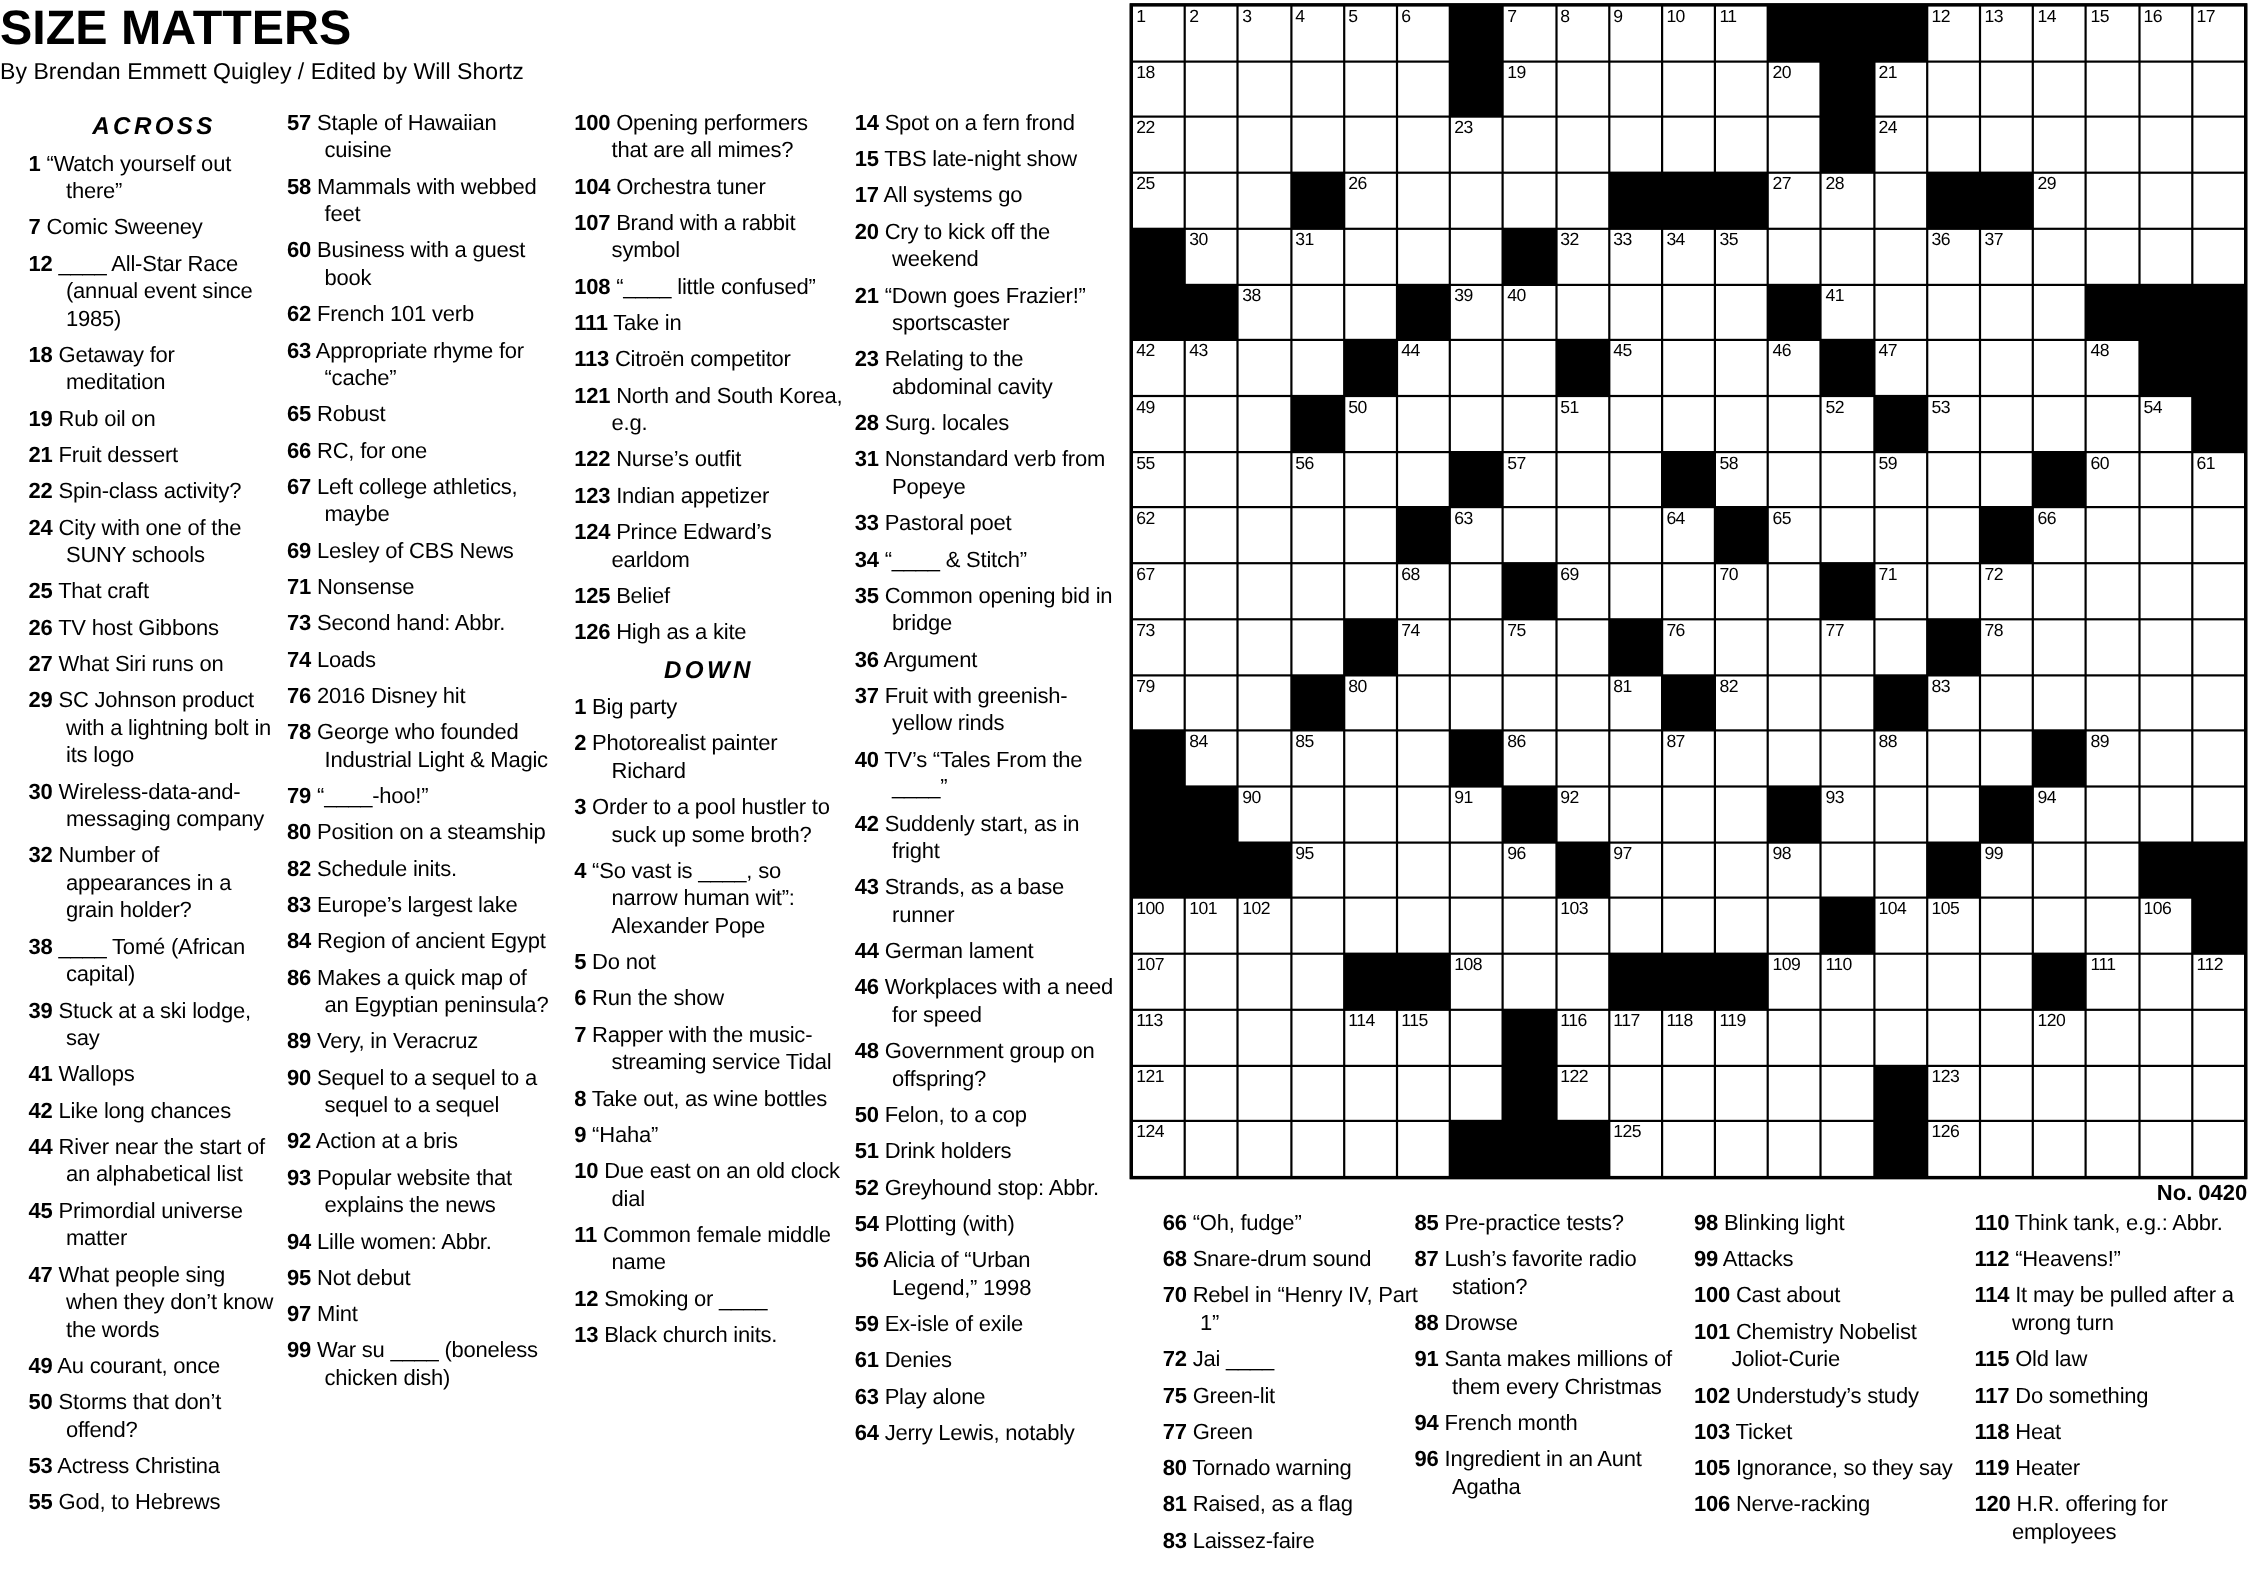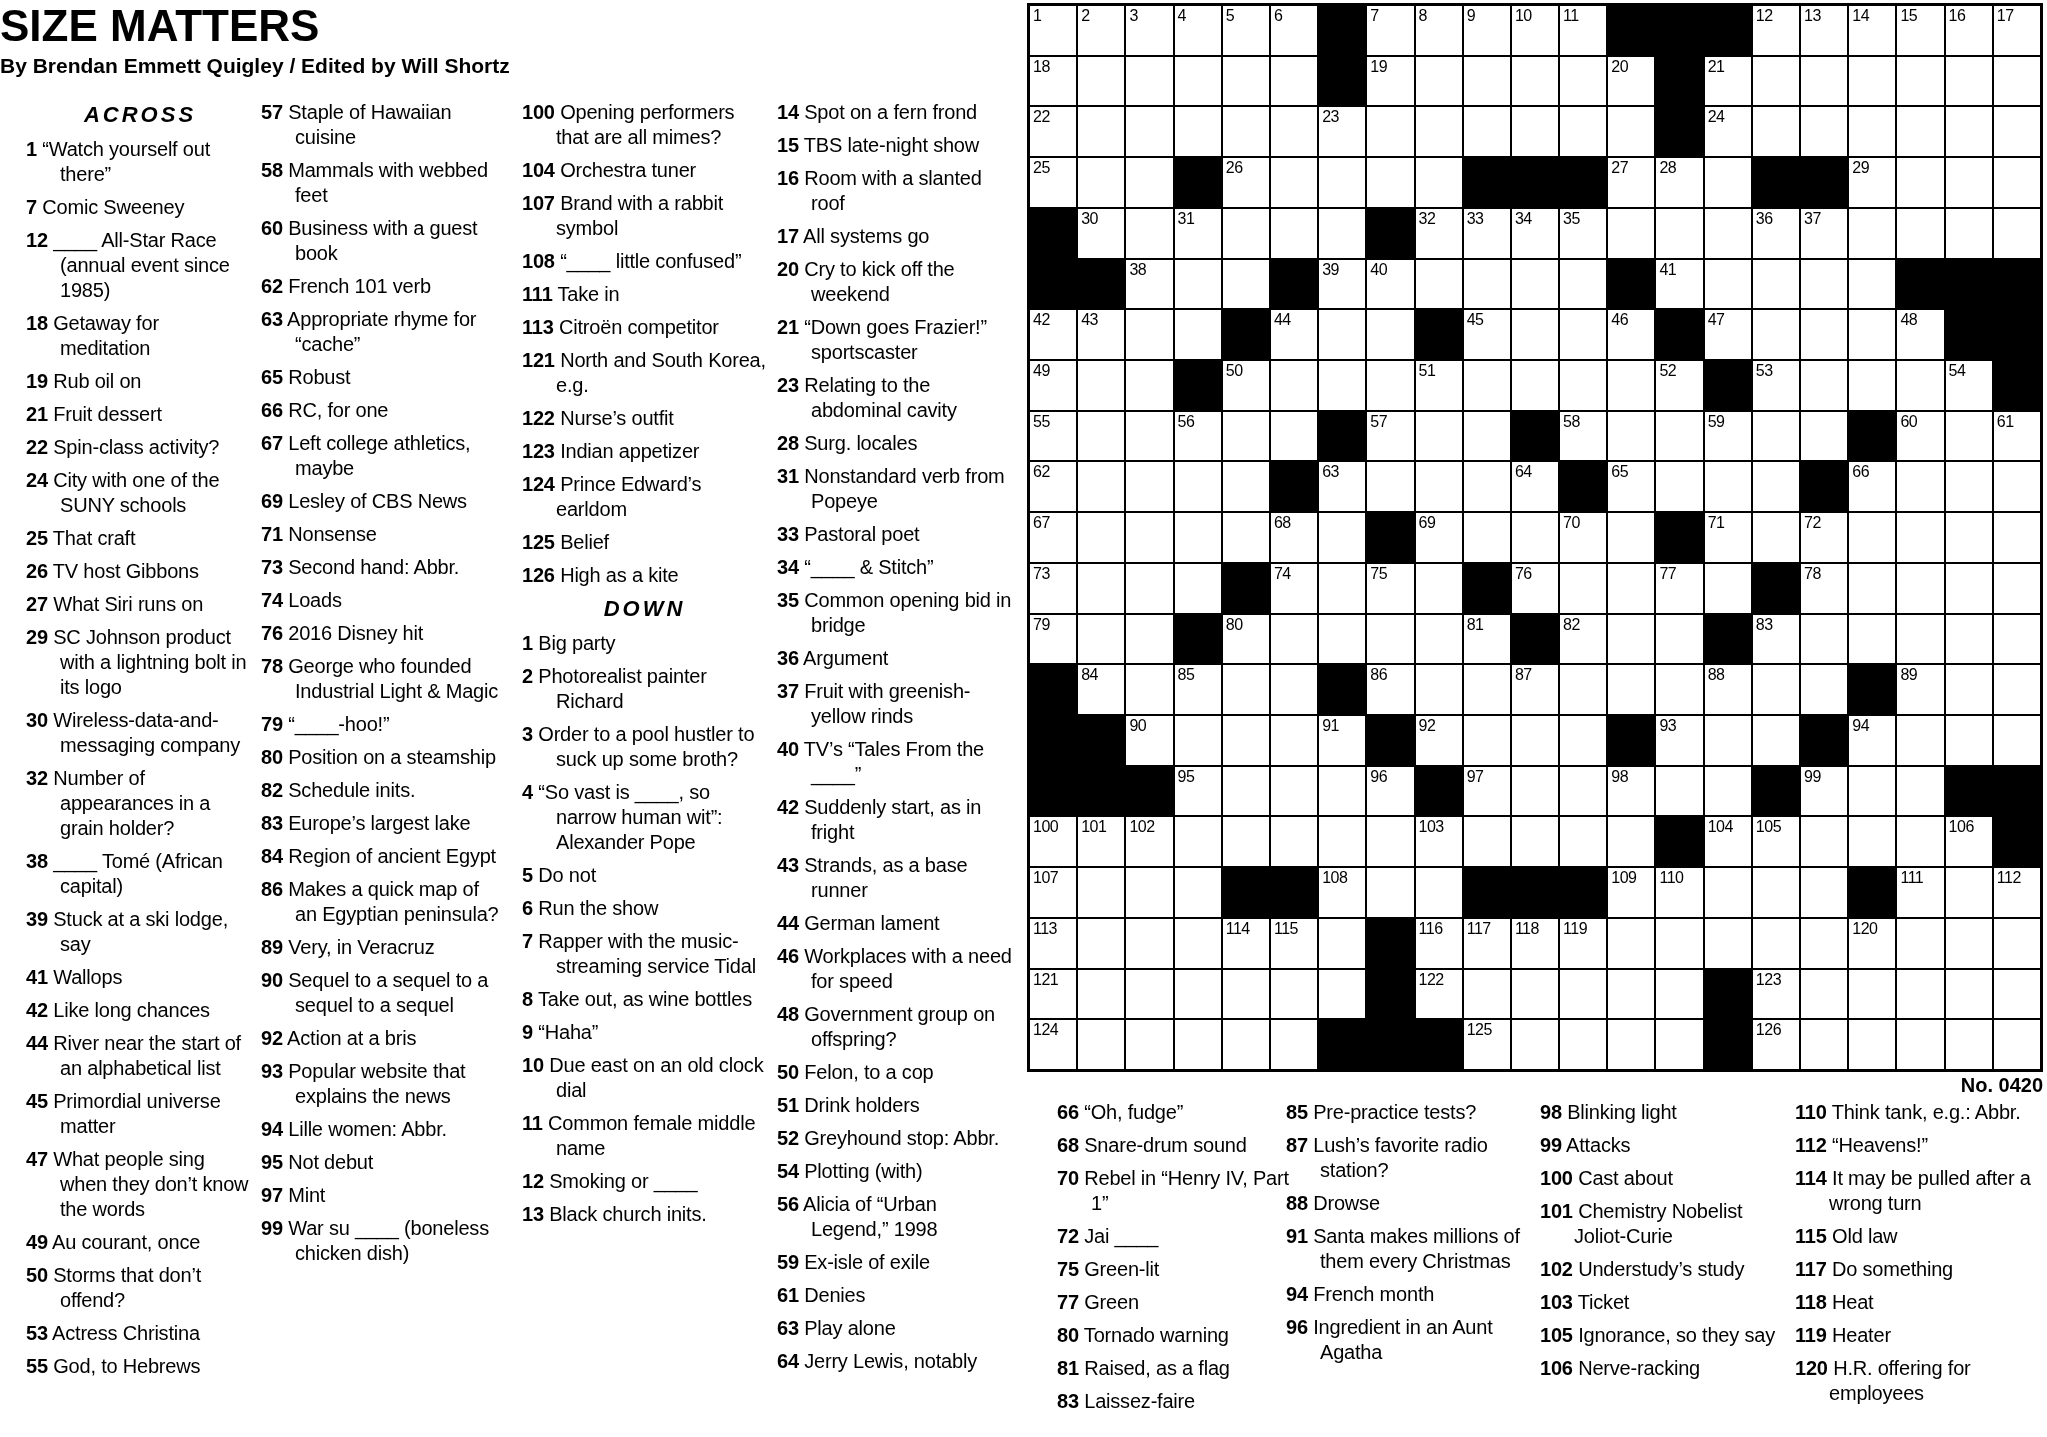--- a/index.html
+++ b/index.html
@@ -4,21 +4,21 @@
 <style>
   html,body{margin:0;padding:0;}
   body{
     width:2047px;height:1437px;position:relative;background:#ffffff;
     font-family:"Liberation Sans","DejaVu Sans",sans-serif;color:#000;
     overflow:hidden;
   }
   
   .title-block{position:absolute;left:0;top:4px;width:1040px;}
   .puzzle-title{font-size:44px;font-weight:700;letter-spacing:0;line-height:1.0;margin:0;}
-  .puzzle-byline{font-size:21px;font-weight:700;margin-top:6px;}
+  .puzzle-byline{font-size:21px;font-weight:400;margin-top:6px;}
   
   .clue-col{position:absolute;top:100px;font-size:20px;line-height:25px;letter-spacing:-0.2px;}
   #col1{left:26px;width:228px;}
   #col2{left:261px;width:240px;}
   #col3{left:522px;width:245px;}
   #col4{left:777px;width:238px;}
   .bottom-col{position:absolute;top:1100px;font-size:20px;line-height:25px;letter-spacing:-0.2px;}
   #bcol1{left:1031px;width:240px;margin-left:26px;}
   #bcol2{left:1286px;width:238px;}
   #bcol3{left:1540px;width:240px;}
@@ -133,21 +133,20 @@
     <div class="clue"><b>8</b> Take out, as wine bottles</div>
     <div class="clue"><b>9</b> “Haha”</div>
     <div class="clue"><b>10</b> Due east on an old clock dial</div>
     <div class="clue"><b>11</b> Common female middle name</div>
     <div class="clue"><b>12</b> Smoking or ____</div>
     <div class="clue"><b>13</b> Black church inits.</div>
   </div>
 <div class="clue-col" id="col4">
     <div class="clue"><b>14</b> Spot on a fern frond</div>
     <div class="clue"><b>15</b> TBS late-night show</div>
-    <div class="clue"><b>16</b> Room with a slanted roof</div>
     <div class="clue"><b>17</b> All systems go</div>
     <div class="clue"><b>20</b> Cry to kick off the weekend</div>
     <div class="clue"><b>21</b> “Down goes Frazier!” sportscaster</div>
     <div class="clue"><b>23</b> Relating to the abdominal cavity</div>
     <div class="clue"><b>28</b> Surg. locales</div>
     <div class="clue"><b>31</b> Nonstandard verb from Popeye</div>
     <div class="clue"><b>33</b> Pastoral poet</div>
     <div class="clue"><b>34</b> “____ &amp; Stitch”</div>
     <div class="clue"><b>35</b> Common opening bid in bridge</div>
     <div class="clue"><b>36</b> Argument</div>

